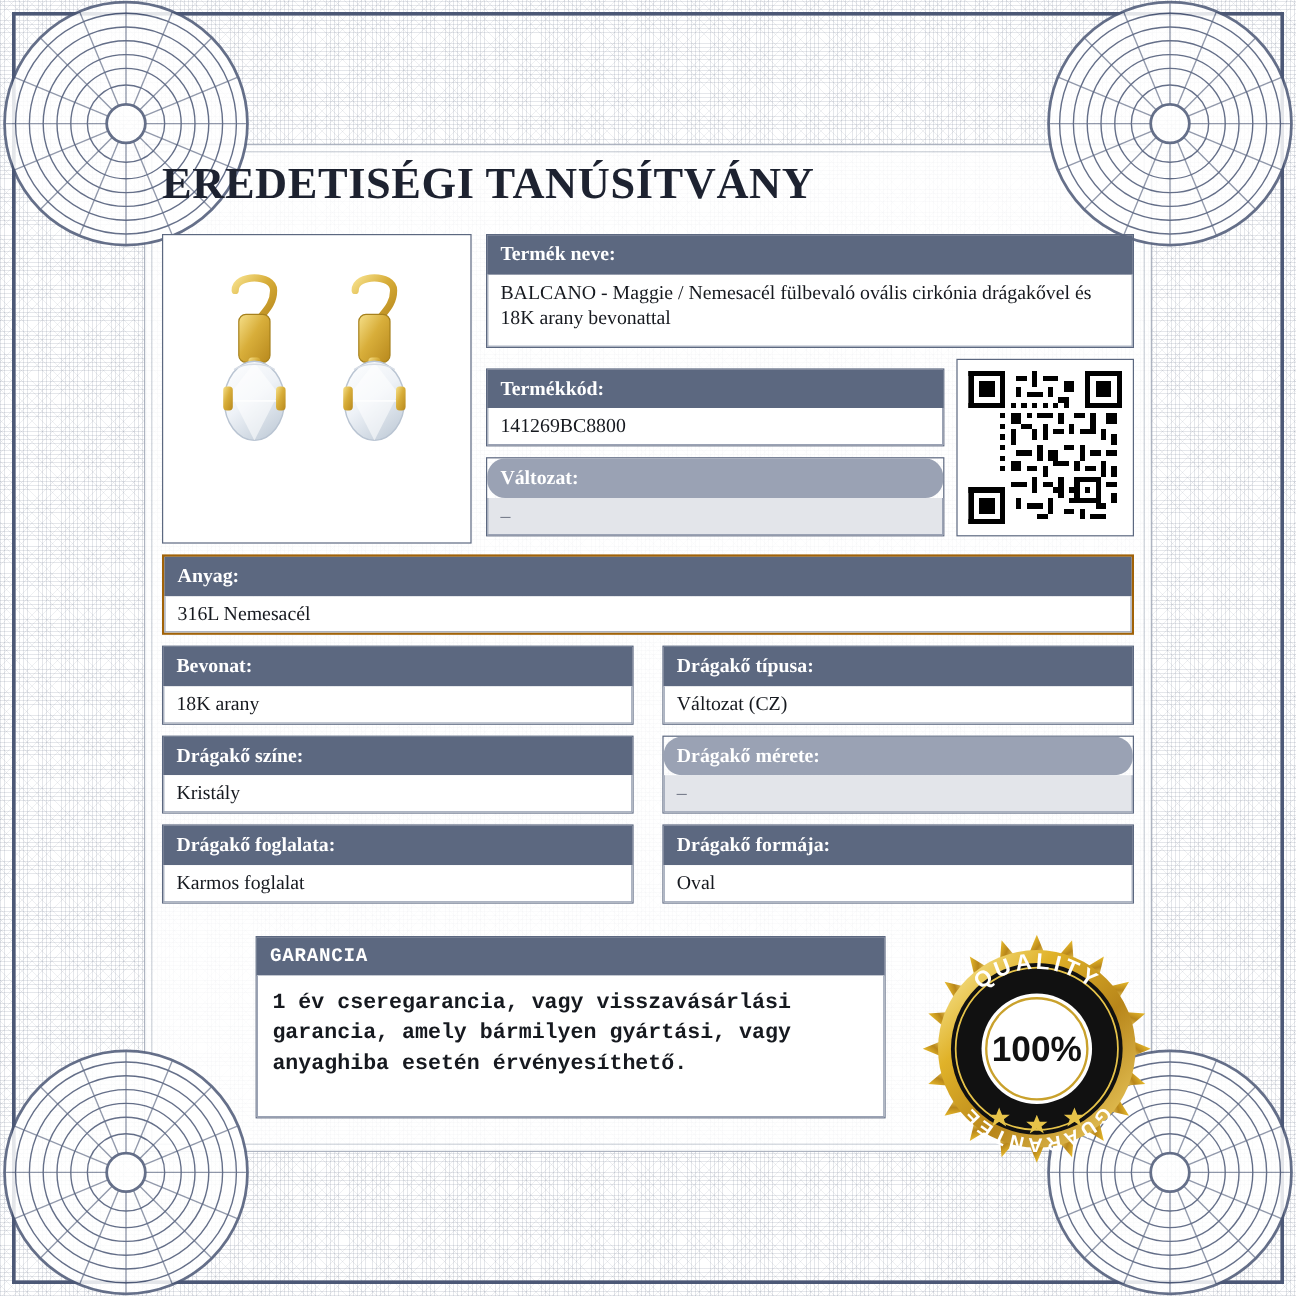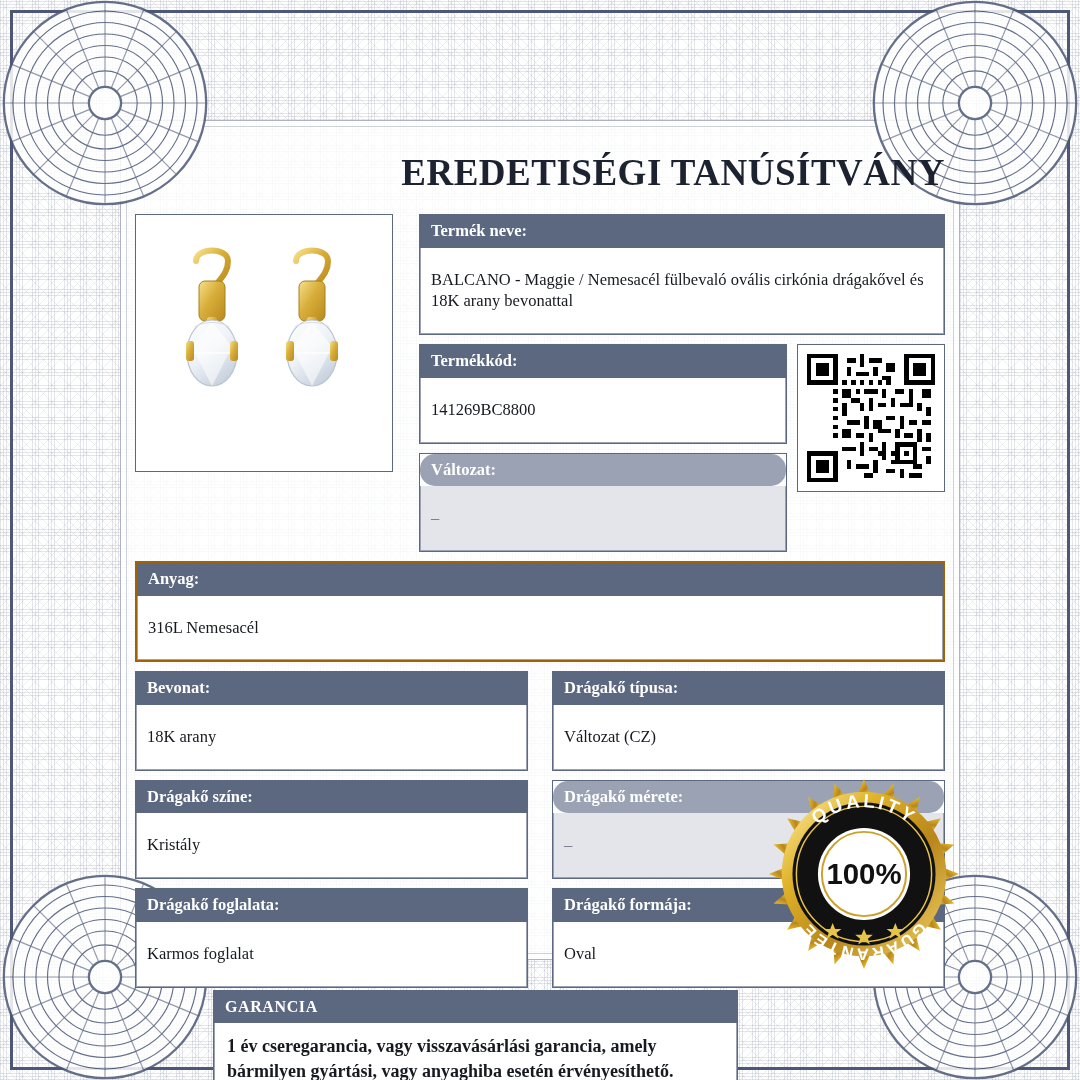--- a/index.html
+++ b/index.html
@@ -54,85 +54,86 @@
   .c-br { right: -10px; bottom: -12px; }
 
   
   .content {
     position: absolute;
     left: 135px; top: 132px;
     width: 810px;
   }
 
   .cert-title {
-    text-align: right;
+    text-align: left;
     font-size: 37px;
     font-weight: bold;
     letter-spacing: 0.5px;
     color: #1d2230;
-    margin: 19px 0 20px 0;
+    margin: 0 0 20px 0;
     font-family: "Liberation Serif", serif;
   }
 
   .label-bar {
     background: #5c6880;
     color: #ffffff;
     font-weight: bold;
     font-size: 16.5px;
     padding: 6px 10px 6px 11px;
     line-height: 1.25;
   }
   .label-bar.muted { background: #9aa2b4; color: #ffffff; border-radius: 15px; }
   .value-box {
     background: #ffffff;
     border: 1px solid #9aa2b4;
     border-top: none;
     color: #16191f;
     font-size: 16.5px;
-    padding: 21px 10px;
+    padding: 4px 10px;
     line-height: 1.32;
   }
   .value-box.muted { background: #e3e5ea; color: #6b7180; }
 
   .field { border: 1px solid #5c6880; }
   .field > .label-bar { border: none; }
 
   
-  .top-section { display: flex; gap: 26px; align-items: flex-start; }
+  .top-section { display: flex; gap: 12px; align-items: flex-start; }
   .photo-box {
     width: 258px; height: 258px;
     border: 1px solid #5c6880;
     background: #ffffff;
     display: flex; align-items: center; justify-content: center;
     flex: 0 0 258px;
   }
   .top-right { flex: 1; display: flex; flex-direction: column; gap: 9px; }
   .name-field { border: 1px solid #5c6880; }
   .name-value { min-height: 60px; }
 
-  .code-row { display: flex; gap: 10px; align-items: flex-start; }
+  .code-row { display: flex; gap: 10px; align-items: flex-end; }
   .code-col { flex: 1; display: flex; flex-direction: column; gap: 9px; }
   .qr-box {
     width: 148px; height: 148px;
     border: 1px solid #5c6880;
     background: #fff;
     display: flex; align-items: center; justify-content: center;
     flex: 0 0 148px;
   }
 
   .full-field { margin-top: 9px; border: 2px solid #a16207; }
   .two-col { display: flex; gap: 24px; margin-top: 9px; align-items: flex-end; }
   .two-col > .field { flex: 1; }
 
   
   .warranty-wrap {
-    margin-top: 2px;
+    margin-top: 27px;
     display: flex;
     align-items: flex-start;
     gap: 18px;
+    font-family: Liberation Mono, monospace;
   }
   .warranty {
     width: 525px;
     margin-left: 78px;
     border: 1px solid #5c6880;
   }
   .warranty .label-bar { font-size: 16px; letter-spacing: 0.6px; }
   .warranty .value-box {
     font-size: 18px;
     font-weight: bold;

